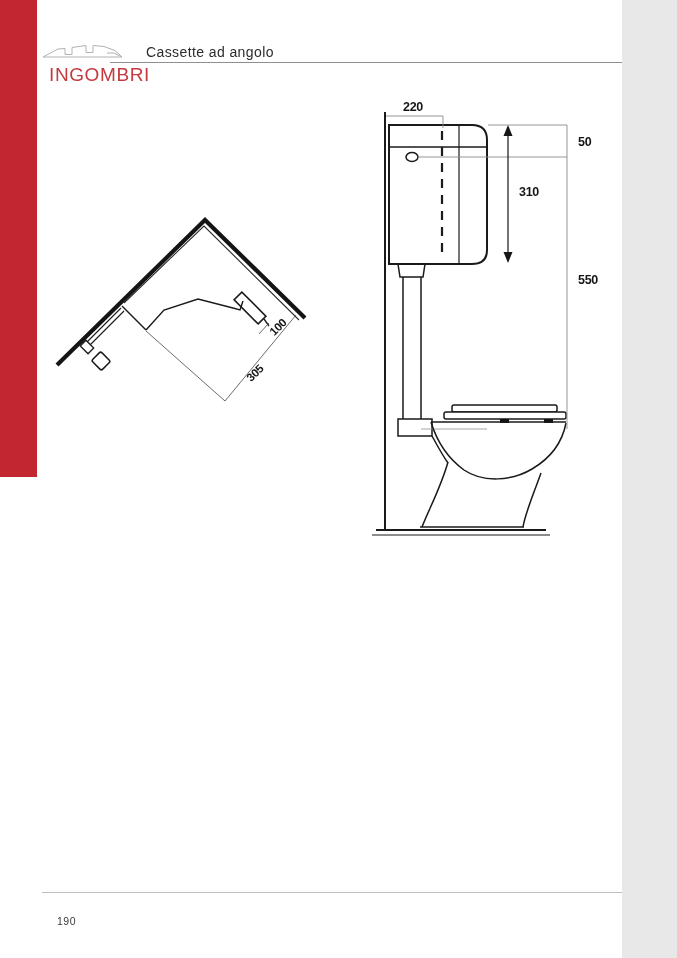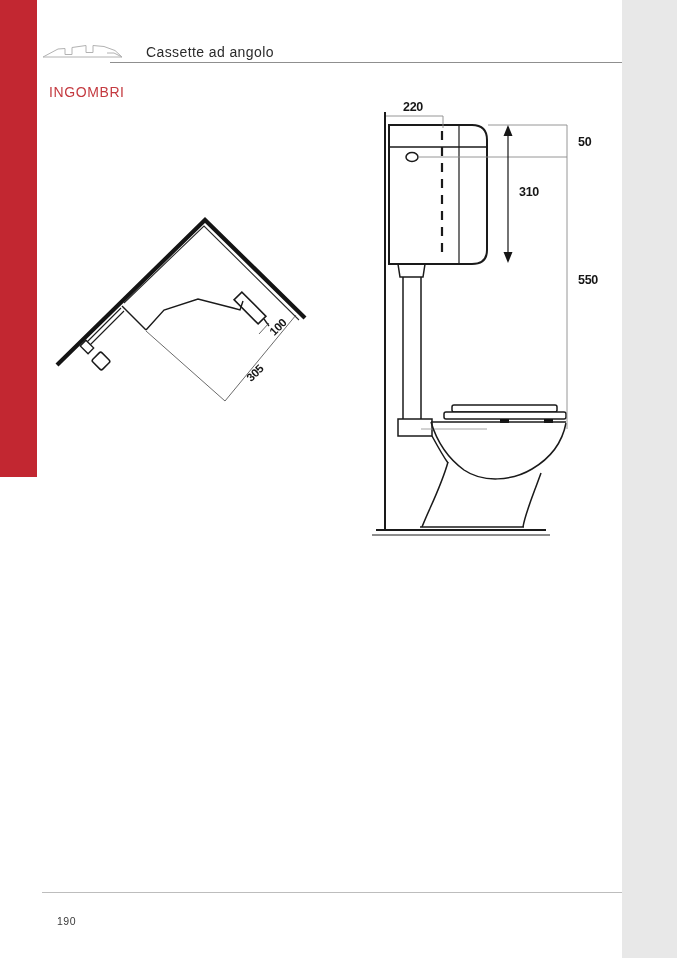--- a/index.html
+++ b/index.html
@@ -18,22 +18,22 @@
   .header-title{
     position:absolute;left:146px;top:44px;
     font-size:14px;color:#2b2b2b;letter-spacing:.4px;
     font-weight:400;
   }
   .header-rule{
     position:absolute;left:110px;top:62px;width:567px;height:0;
     border-top:1px solid #8f8f8f;
   }
   .section-title{
-    position:absolute;left:49px;top:84px;
-    font-size:14px;color:#C43A40;letter-spacing:.6px;
+    position:absolute;left:49px;top:64px;
+    font-size:19px;color:#C43A40;letter-spacing:.6px;
     font-weight:400;
   }
   .plan-svg{position:absolute;left:40px;top:195px;}
   .side-svg{position:absolute;left:368px;top:95px;}
   .footer-rule{
     position:absolute;left:42px;top:892px;width:635px;height:0;
     border-top:1px solid #bdbdbd;
   }
   .page-number{
     position:absolute;left:57px;top:915px;

